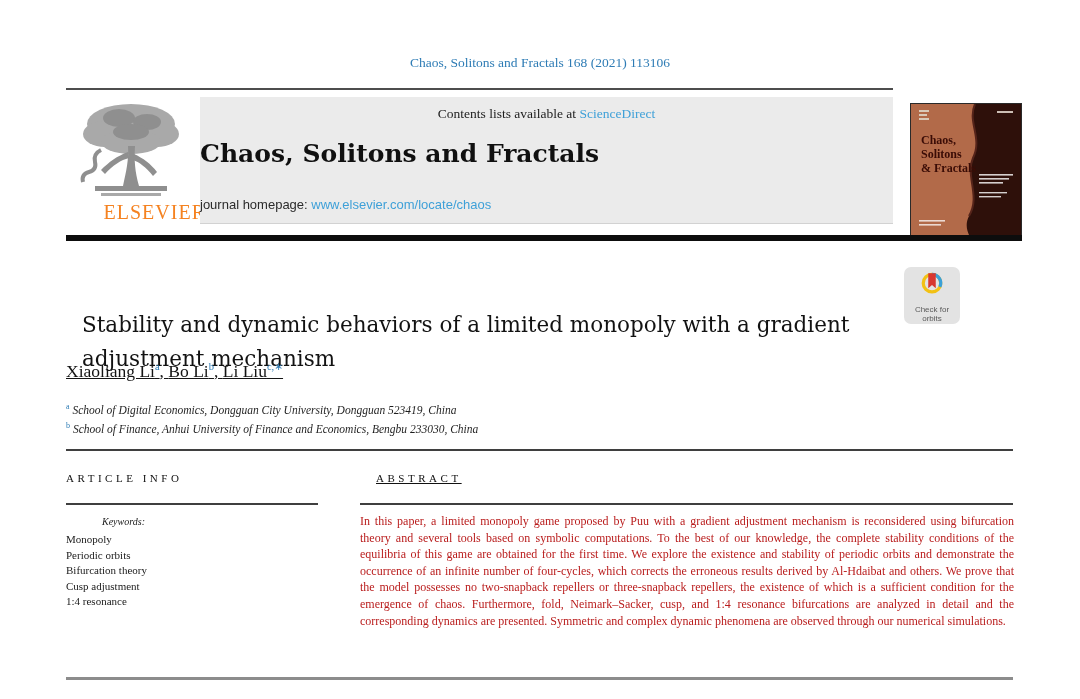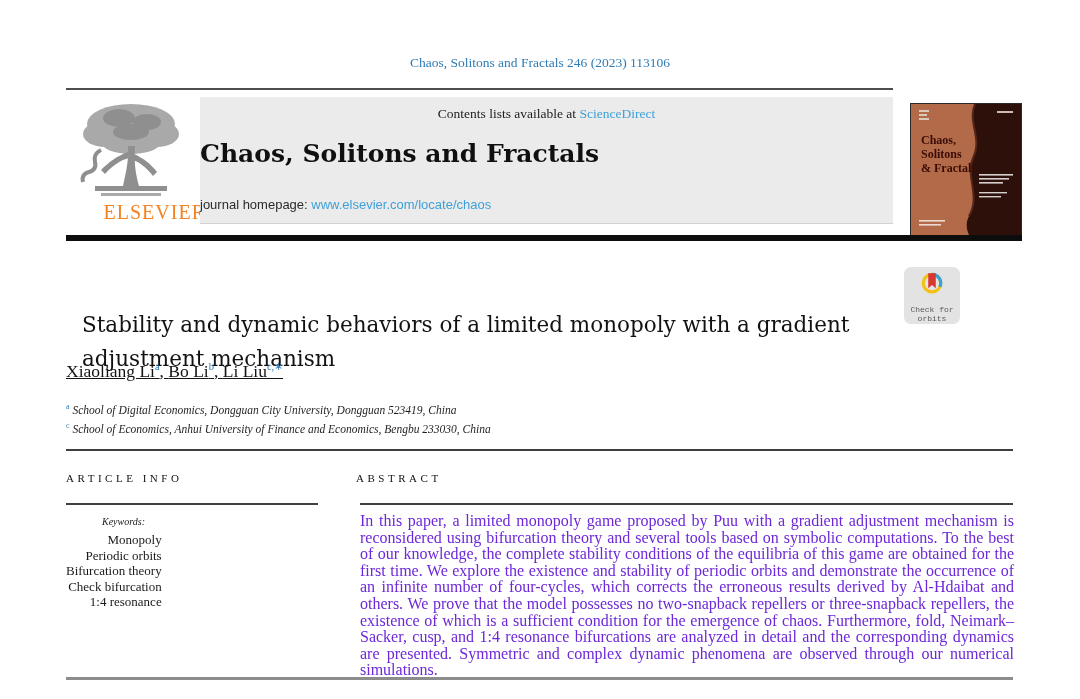--- a/index.html
+++ b/index.html
@@ -25,51 +25,51 @@
               font-family:"DejaVu Serif","Liberation Serif",serif;font-size:25px;font-weight:700;color:#101010;}
   .mast-home{position:absolute;top:100px;left:0;width:693px;text-align:left;
              font-family:"Liberation Sans",sans-serif;font-size:13px;color:#2b2b2b;}
   .cover{position:absolute;left:910px;top:95px;width:112px;height:133px;border:1px solid #2a2a2a;
          box-sizing:border-box;background:#b26a49;margin-top:8px;}
   .rule-thick{position:absolute;top:235px;left:66px;width:956px;height:6px;background:#0d0d0d;}
 
   
   .badge{position:absolute;left:904px;top:267px;width:56px;height:57px;background:#e3e3e3;
          border-radius:7px;text-align:center;cursor:pointer;}
-  .badge-txt{font-family:Liberation Mono, monospace;font-size:8px;line-height:9px;color:#5a5a5a;margin-top:1px;}
+  .badge-txt{font-family:Liberation Sans, sans-serif;font-size:8px;line-height:9px;color:#5a5a5a;margin-top:1px;}
 
   
   .art-title{position:absolute;left:66px;top:292px;width:852px;
              font-family:"DejaVu Serif","Liberation Serif",serif;font-size:21.5px;line-height:34px;
              font-weight:400;color:#121212;}
   .authors{position:absolute;left:66px;top:360px;font-size:17.5px;color:#141414;text-decoration:underline;}
   .authors sup{color:#2e7cb5;font-size:10.5px;}
   .affils{position:absolute;left:66px;top:399px;font-style:italic;font-size:11.5px;line-height:15px;color:#1e1e1e;}
   .affils sup{color:#2e7cb5;font-size:8px;font-style:normal;}
 
   
   .rule-mid{position:absolute;top:449px;left:66px;width:947px;height:2px;background:#3f3f3f;}
   .sec-head{position:absolute;top:472px;font-size:11px;letter-spacing:.32em;color:#111;}
   .sec-head.left{left:66px;}
-  .sec-head.right{left:356px;}
+  .sec-head.right{left:376px;text-decoration:underline;}
   .sec-underline{position:absolute;top:503px;height:2px;background:#3f3f3f;}
   .sec-underline.left{left:66px;width:252px;}
   .sec-underline.right{left:360px;width:653px;}
   .kw-label{position:absolute;left:66px;top:516px;font-style:italic;font-size:10px;color:#1a1a1a;margin-left:36px;}
-  .kw-list{position:absolute;left:66px;top:532px;font-size:13px;line-height:15.6px;color:#1a1a1a;text-align:right;}
-  .abstract-body{position:absolute;left:360px;top:513px;width:654px;font-size:16px;line-height:16.6px;
-                 text-align:justify;color:#6d28d9;}
+  .kw-list{position:absolute;left:66px;top:532px;font-size:11px;line-height:15.6px;color:#1a1a1a;}
+  .abstract-body{position:absolute;left:360px;top:513px;width:654px;font-size:12px;line-height:16.6px;
+                 text-align:justify;color:#b91c1c;}
   .rule-bottom{position:absolute;top:677px;left:66px;width:947px;height:3px;background:#8c8c8c;}
 </style>
 </head>
 <body>
 
 <div class="page">
 
-  <div class="journal-ref">Chaos, Solitons and Fractals 246 (2023) 113106</div>
+  <div class="journal-ref">Chaos, Solitons and Fractals 168 (2021) 113106</div>
 
   <div class="rule-thin-top"></div>
 
   <div class="logo-block">
     <svg class="logo-tree" width="120" height="102" viewBox="0 0 120 102">
       <g fill="#a9a9a9">
         <ellipse cx="60" cy="26" rx="44" ry="20"></ellipse>
         <ellipse cx="34" cy="36" rx="22" ry="13"></ellipse>
         <ellipse cx="86" cy="36" rx="22" ry="13"></ellipse>
         <ellipse cx="60" cy="44" rx="30" ry="12"></ellipse>
@@ -138,36 +138,36 @@
   </div>
 
   <h1 class="art-title" style="margin:16px">Stability and dynamic behaviors of a limited monopoly with a gradient adjustment mechanism</h1>
 
   <div class="authors">
     <span><span>Xiaoliang Li</span><sup>a</sup><span>, </span></span><span><span>Bo Li</span><sup>b</sup><span>, </span></span><span><span>Li Liu</span><sup>c,∗</sup></span>
   </div>
 
   <div class="affils">
     <div><sup>a</sup><span> School of Digital Economics, Dongguan City University, Dongguan 523419, China</span></div>
-    <div><sup>c</sup><span> School of Economics, Anhui University of Finance and Economics, Bengbu 233030, China</span></div>
+    <div><sup>b</sup><span> School of Finance, Anhui University of Finance and Economics, Bengbu 233030, China</span></div>
   </div>
 
   <div class="rule-mid"></div>
 
   <div class="sec-head left">ARTICLE INFO</div>
   <div class="sec-head right">ABSTRACT</div>
   <div class="sec-underline left"></div>
   <div class="sec-underline right"></div>
 
   <div class="kw-label">Keywords:</div>
   <div class="kw-list">
     <div>Monopoly</div>
     <div>Periodic orbits</div>
     <div>Bifurcation theory</div>
-    <div>Check bifurcation</div>
+    <div>Cusp adjustment</div>
     <div>1:4 resonance</div>
   </div>
 
   <div class="abstract-body">In this paper, a limited monopoly game proposed by Puu with a gradient adjustment mechanism is reconsidered using bifurcation theory and several tools based on symbolic computations. To the best of our knowledge, the complete stability conditions of the equilibria of this game are obtained for the first time. We explore the existence and stability of periodic orbits and demonstrate the occurrence of an infinite number of four-cycles, which corrects the erroneous results derived by Al-Hdaibat and others. We prove that the model possesses no two-snapback repellers or three-snapback repellers, the existence of which is a sufficient condition for the emergence of chaos. Furthermore, fold, Neimark–Sacker, cusp, and 1:4 resonance bifurcations are analyzed in detail and the corresponding dynamics are presented. Symmetric and complex dynamic phenomena are observed through our numerical simulations.</div>
 
   <div class="rule-bottom"></div>
 
 </div>
 
 </body></html>

